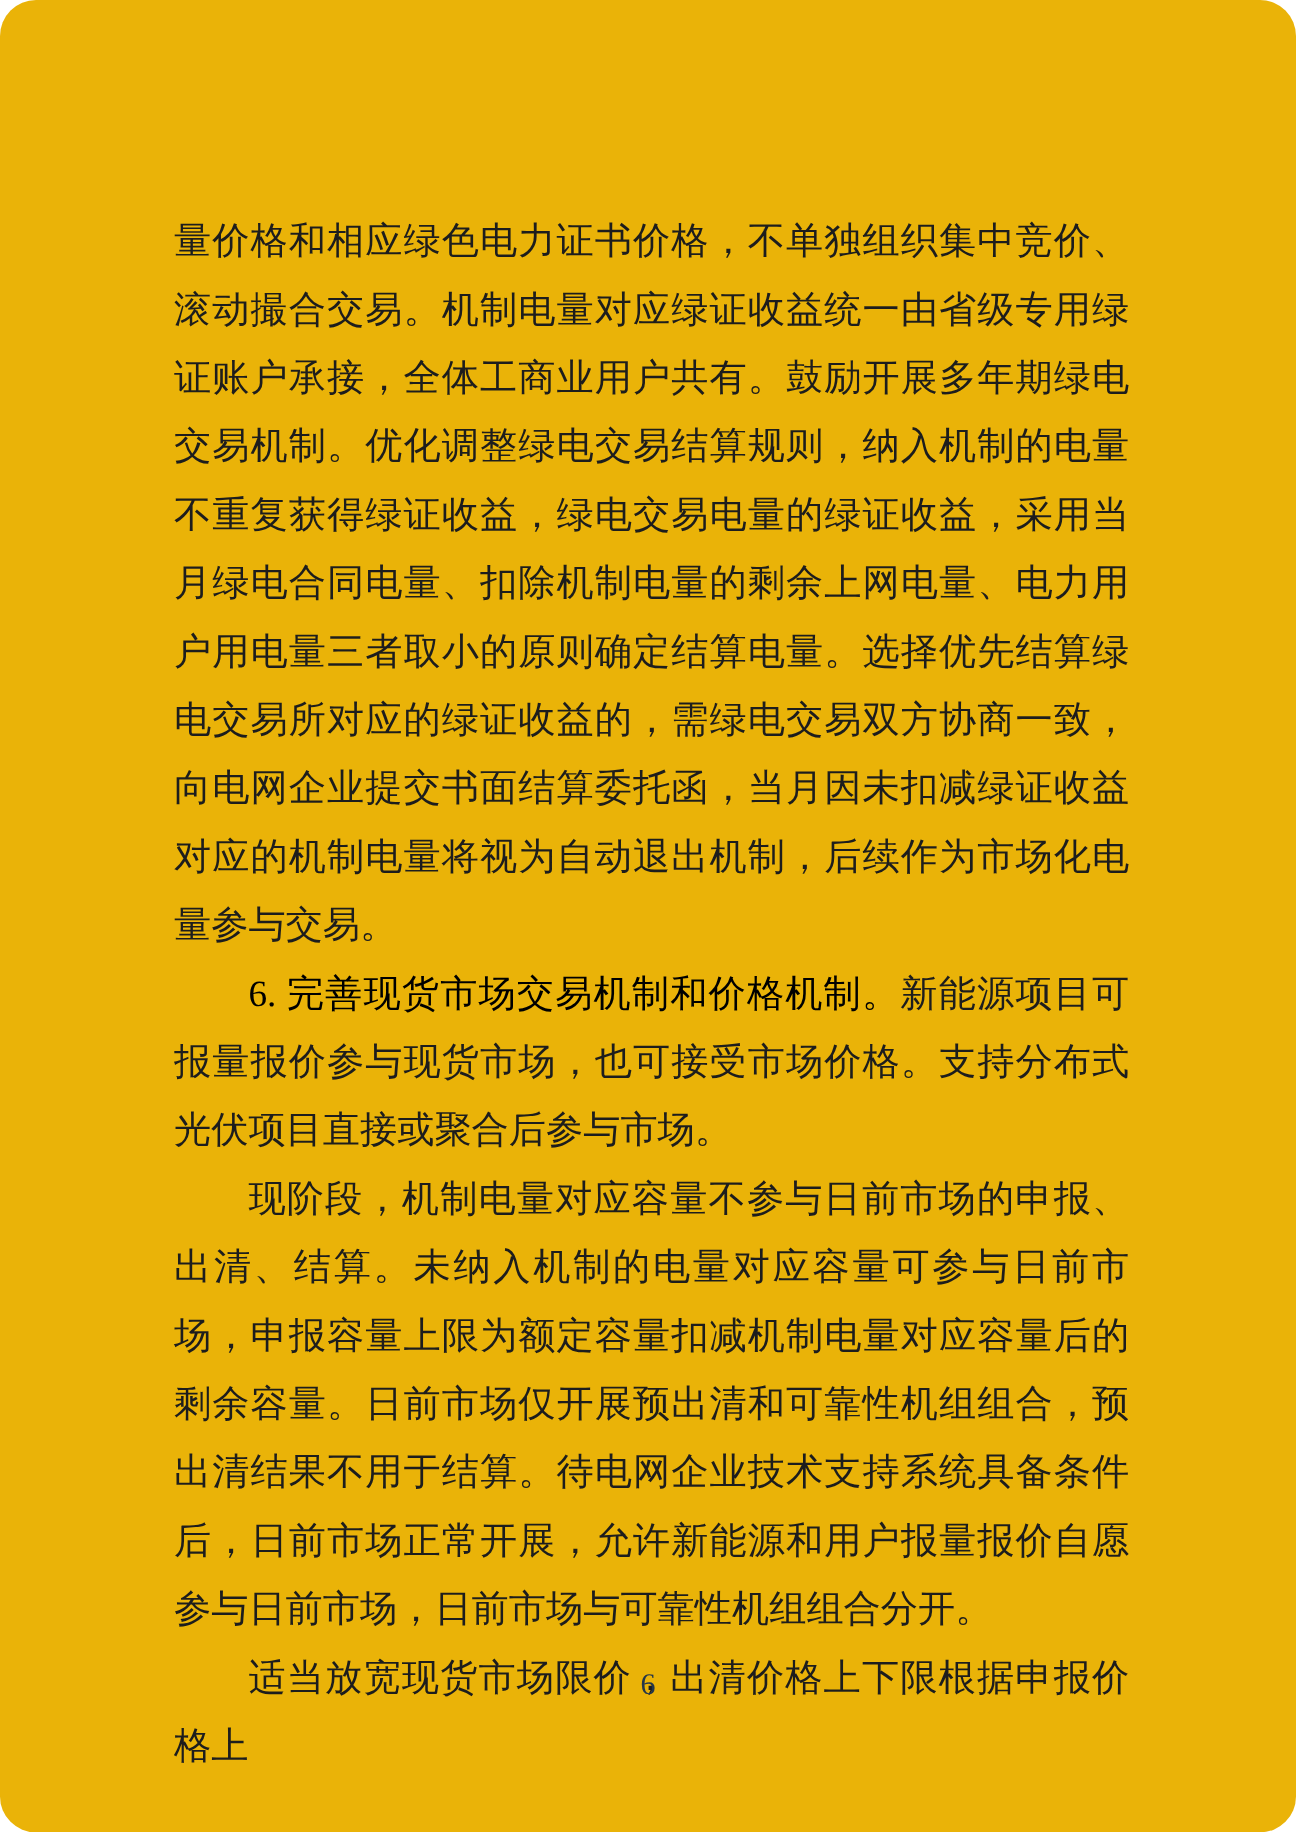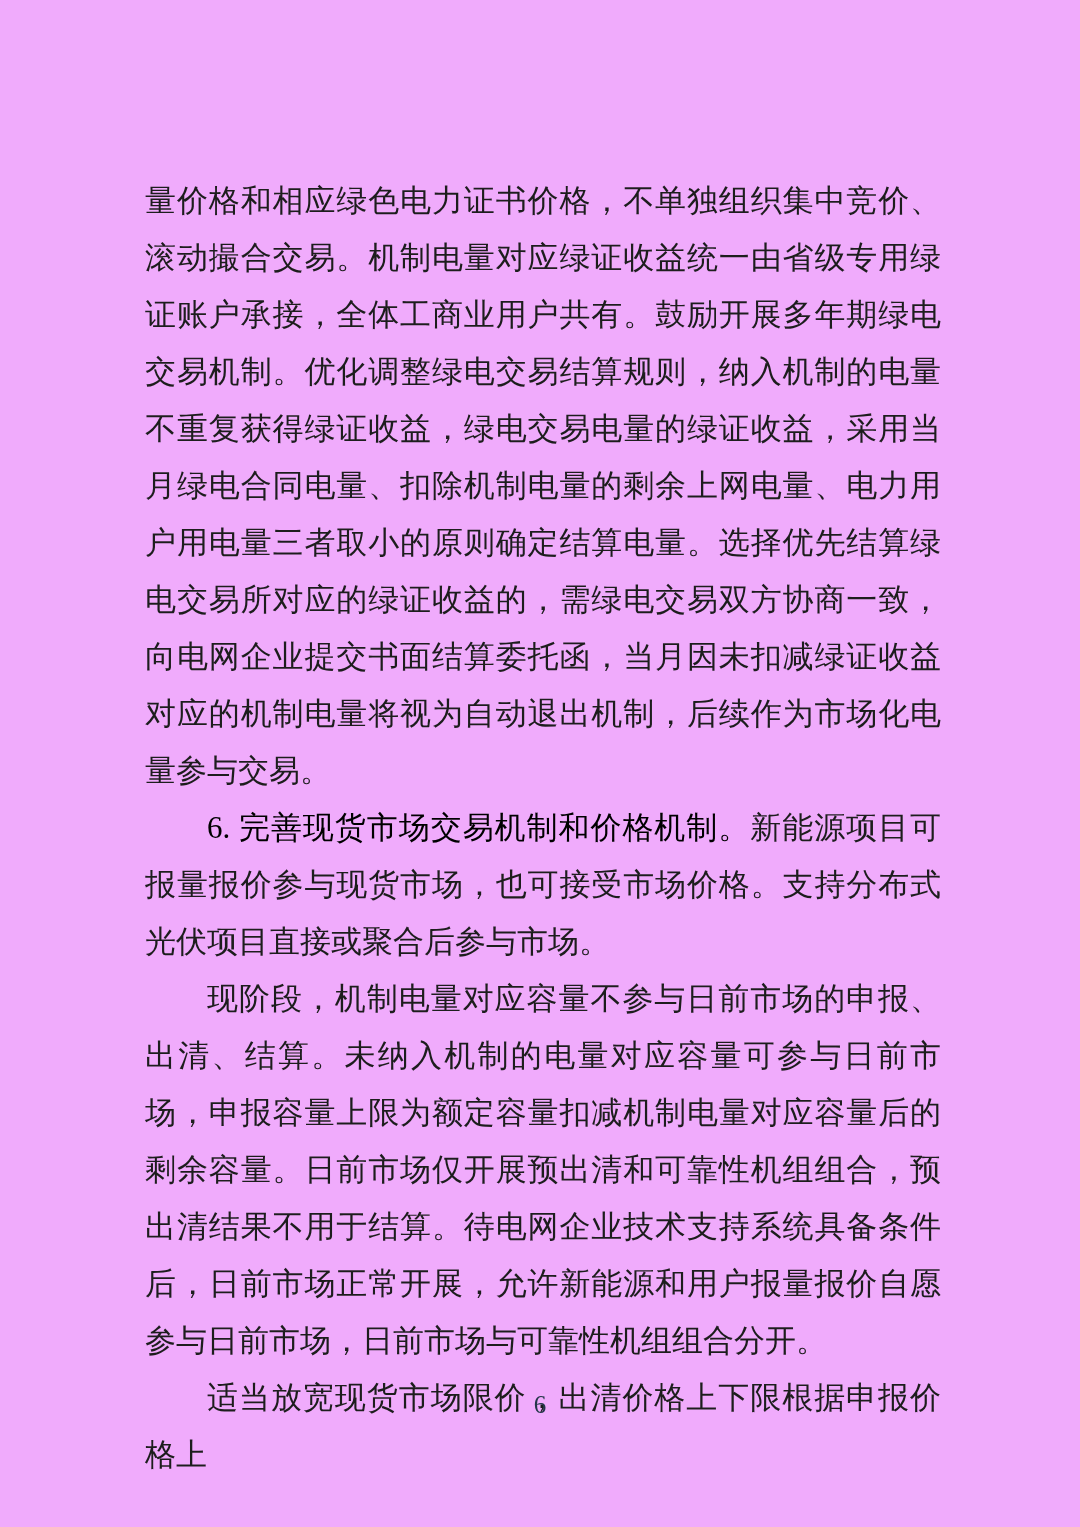--- a/index.html
+++ b/index.html
@@ -4,23 +4,24 @@
 <style>
   html, body {
     margin: 0;
     padding: 0;
     background: #ffffff;
   }
   .page {
     position: relative;
     width: 1080px;
     height: 1527px;
-    background: #f0abfc;
+    background: #eab308;
     overflow: hidden;
     font-family: "Liberation Serif", serif;
+    border-radius: 30px;
   }
   .body-text {
     position: absolute;
     left: 145px;
     top: 172px;
     width: 796px;
     font-size: 31px;
     line-height: 57px;
     color: #1d1d1d;
     text-align: justify;

